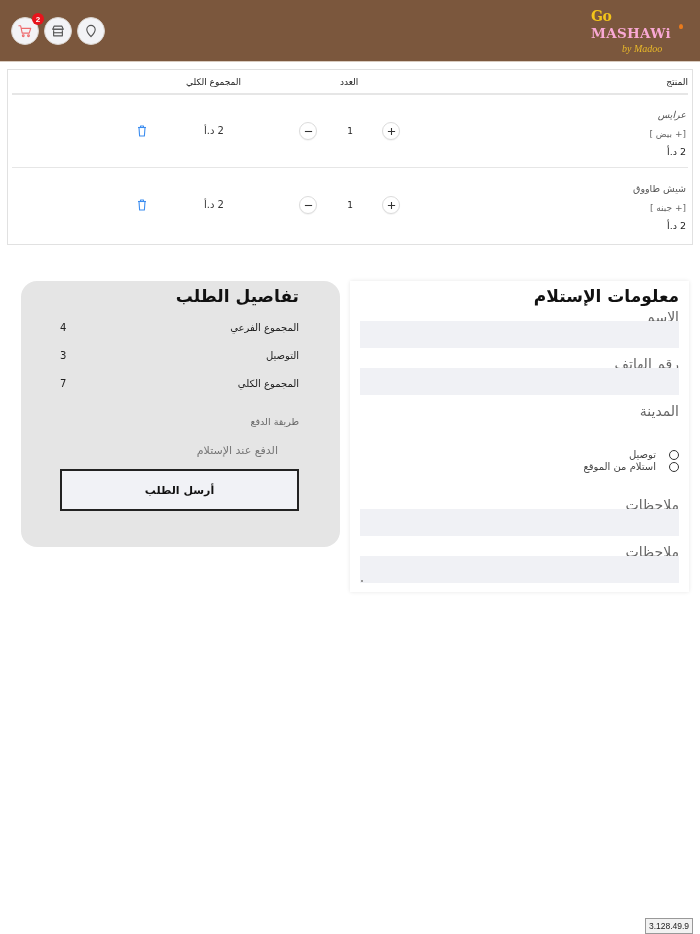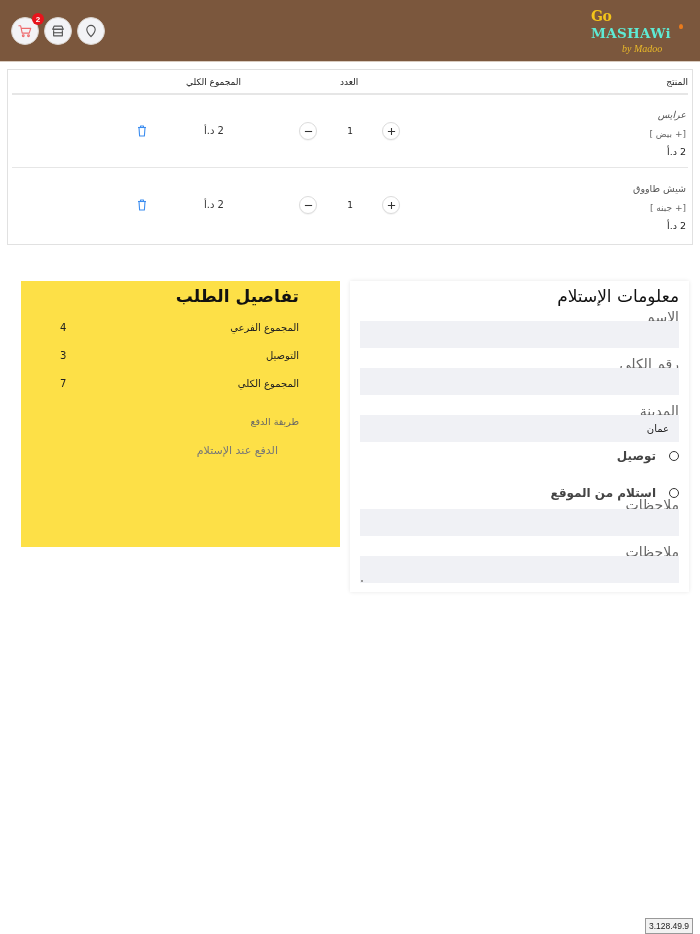--- a/index.html
+++ b/index.html
@@ -7,55 +7,55 @@
   body { font-family: "DejaVu Sans", "Liberation Sans", sans-serif; color: #222; position: relative; }
 
   
   .header { position: absolute; left: 0; top: 0; width: 700px; height: 62px; background: #7b573d; border-bottom: 1px solid #d9cbbf; }
   .hdr-btn { position: absolute; top: 17px; width: 28px; height: 28px; border-radius: 50%; background: #f3f3f6; border: 1px solid #d8d2cc; display: flex; align-items: center; justify-content: center; cursor: pointer; }
   .hdr-btn svg { width: 14px; height: 14px; }
   .cart-badge { position: absolute; top: -5px; right: -6px; width: 12px; height: 12px; border-radius: 50%; background: #e8141c; color: #fff; font-size: 8px; font-weight: bold; display: flex; align-items: center; justify-content: center; font-family: "Liberation Sans", sans-serif; }
 
   .logo { position: absolute; right: 14px; top: 6px; width: 95px; height: 52px; text-align: left; }
   .logo .l1 { position: absolute; left: 0; top: 0; font-family: "DejaVu Serif", serif; font-weight: bold; font-size: 14px; color: #f3c41a; letter-spacing: -0.5px; line-height: 20px; }
-  .logo .l2 { position: absolute; left: 0; top: 19px; font-family: "DejaVu Serif", serif; font-weight: bold; font-size: 13.5px; color: #5eead4; letter-spacing: 0.3px; line-height: 16px; }
+  .logo .l2 { position: absolute; left: 0; top: 19px; font-family: "DejaVu Serif", serif; font-weight: bold; font-size: 13.5px; color: #f9a8d4; letter-spacing: 0.3px; line-height: 16px; }
   .logo .l3 { position: absolute; left: 31px; top: 37px; font-family: "Liberation Serif", serif; font-style: italic; font-size: 10px; color: #e9b92a; line-height: 12px; }
   .logo .flame { position: absolute; left: 88px; top: 18px; width: 4px; height: 5px; background: #e97a1c; border-radius: 50% 50% 40% 40%; }
 
   
   .cart { position: absolute; left: 7px; top: 69px; width: 686px; height: 176px; border: 1px solid #e1e1e1; background: #fff; }
   .th { position: absolute; top: 7px; font-size: 9px; color: #222; direction: rtl; }
   .th-line { position: absolute; left: 4px; right: 4px; top: 23px; height: 2px; background: #e6e6e6; }
   .row-line { position: absolute; left: 4px; right: 4px; height: 1px; background: #e6e6e6; }
   .p-name { position: absolute; right: 6px; font-size: 9.5px; color: #555; direction: rtl; }
   .p-opt { position: absolute; right: 6px; font-size: 9px; color: #666; direction: rtl; }
   .p-price { position: absolute; right: 6px; font-size: 9.5px; color: #222; direction: rtl; font-weight: 500; }
   .qbtn { position: absolute; width: 18px; height: 18px; border-radius: 50%; border: 1px solid #dcdcdc; background: #fff; display: flex; align-items: center; justify-content: center; cursor: pointer; box-shadow: 0 1px 1px rgba(0,0,0,0.05); }
   .qbtn svg { width: 9px; height: 9px; }
   .qval { position: absolute; font-size: 9px; color: #222; width: 10px; text-align: center; }
   .total { position: absolute; font-size: 10px; color: #333; direction: rtl; }
   .trash { position: absolute; width: 10px; height: 12px; cursor: pointer; }
 
   
-  .details { position: absolute; left: 21px; top: 281px; width: 319px; height: 266px; background: #fde047; direction: rtl; }
+  .details { position: absolute; left: 21px; top: 281px; width: 319px; height: 266px; background: #e5e5e5; direction: rtl; border-radius: 16px; }
   .details h2 { position: absolute; right: 41px; top: 5px; font-size: 17px; font-weight: bold; color: #111; white-space: nowrap; }
   .sum-label { position: absolute; right: 41px; font-size: 10px; color: #222; }
   .sum-val { position: absolute; left: 39px; font-size: 10px; color: #222; }
   .pay-label { position: absolute; right: 41px; top: 135px; font-size: 9.5px; color: #666; }
   .pay-val { position: absolute; right: 62px; top: 163px; font-size: 11px; color: #777; }
   .submit { position: absolute; left: 39px; top: 188px; width: 239px; height: 42px; border: 2px solid #222; background: #f1f2f6; font-size: 11px; font-weight: bold; color: #111; display: flex; align-items: center; justify-content: center; cursor: pointer; font-family: "DejaVu Sans", sans-serif; }
 
   
   .pickup { position: absolute; left: 350px; top: 281px; width: 339px; height: 311px; background: #fff; box-shadow: 0 0 4px rgba(0,0,0,0.10); direction: rtl; }
-  .pickup h2 { position: absolute; right: 10px; top: 5px; font-size: 17px; font-weight: normal; color: #111; white-space: nowrap; }
+  .pickup h2 { position: absolute; right: 10px; top: 5px; font-size: 17px; font-weight: bold; color: #111; white-space: nowrap; }
   .f-label { position: absolute; right: 10px; font-size: 14px; color: #666; }
   .f-input { position: absolute; left: 10px; width: 319px; height: 27px; background: #f0f1f5; border: none; font-size: 10px; color: #222; padding: 0 10px; direction: rtl; cursor: text; }
   .radio-row { position: absolute; right: 10px; display: flex; align-items: center; gap: 13px; cursor: pointer; }
   .radio { width: 10px; height: 10px; border-radius: 50%; border: 1.6px solid #333; background: #fff; }
-  .radio-text { font-size: 12px; color: #444; font-weight: bold; }
+  .radio-text { font-size: 10px; color: #444; }
   .resize-mark { position: absolute; left: 1px; bottom: 1px; width: 2px; height: 2px; background: #999; }
 
   .version { position: absolute; left: 645px; top: 918px; width: 48px; height: 16px; border: 1px solid #999; background: #f2f2f2; font-size: 8.5px; color: #222; display: flex; align-items: center; justify-content: center; font-family: "Liberation Sans", sans-serif; }
 </style>
 </head>
 <body>
 
 <div class="header">
   <div class="hdr-btn" style="left:11px;">
     <svg viewBox="0 0 16 16" fill="none" stroke="#ee6b6e" stroke-width="1.3" stroke-linecap="round" stroke-linejoin="round">
@@ -144,41 +144,39 @@
 <div class="details">
   <h2>تفاصيل الطلب</h2>
   <span class="sum-label" style="top:41px;">المجموع الفرعي</span>
   <span class="sum-val" style="top:41px;">4</span>
   <span class="sum-label" style="top:69px;">التوصيل</span>
   <span class="sum-val" style="top:69px;">3</span>
   <span class="sum-label" style="top:97px;">المجموع الكلي</span>
   <span class="sum-val" style="top:97px;">7</span>
   <span class="pay-label">طريقة الدفع</span>
   <span class="pay-val">الدفع عند الإستلام</span>
+  <button class="submit">أرسل الطلب</button>
 </div>
 
 <div class="pickup">
   <h2>معلومات الإستلام</h2>
 
   <span class="f-label" style="top:28px;">الاسم</span>
   <input class="f-input" style="top: 40px;" type="text" value="">
 
-  <span class="f-label" style="top:75px;">رقم الكلي</span>
+  <span class="f-label" style="top:75px;">رقم الهاتف</span>
   <input class="f-input" style="top: 87px;" type="text" value="">
 
   <span class="f-label" style="top:122px;">المدينة</span>
-  <div class="f-input" style="top:134px; display:flex; align-items:center;">
-    <span>عمان</span>
-  </div>
 
   <div class="radio-row" style="top:168px;">
     <span class="radio"></span>
     <span class="radio-text">توصيل</span>
   </div>
-  <div class="radio-row" style="top:205px;">
+  <div class="radio-row" style="top:180px;">
     <span class="radio"></span>
     <span class="radio-text">استلام من الموقع</span>
   </div>
 
   <span class="f-label" style="top:216px;">ملاحظات</span>
   <input class="f-input" style="top: 228px;" type="text" value="">
 
   <span class="f-label" style="top:263px;margin-left:24px;">ملاحظات</span>
   <div class="f-input" style="top:275px;">
     <span class="resize-mark"></span>

